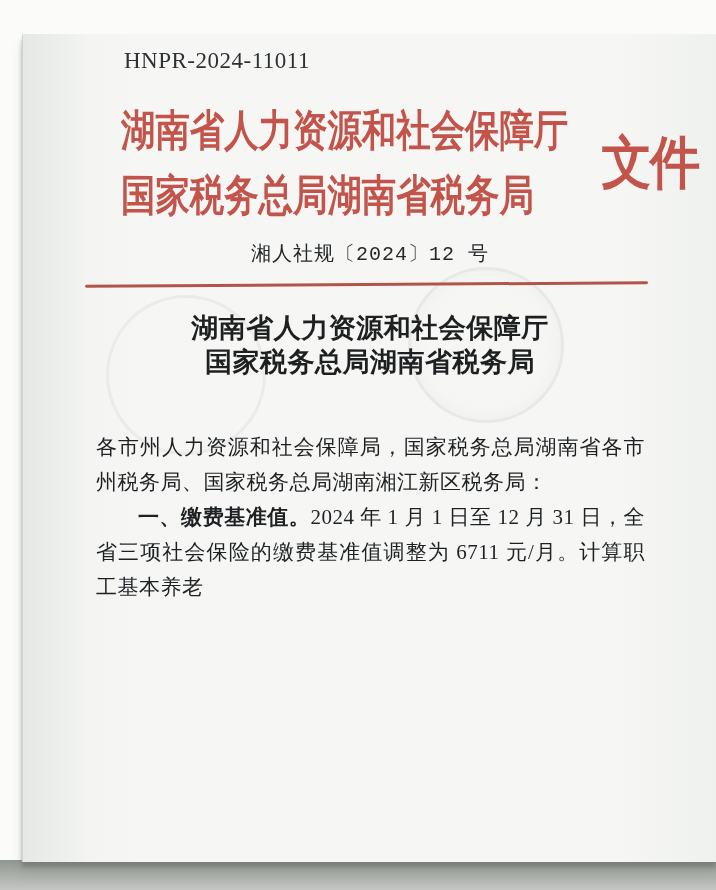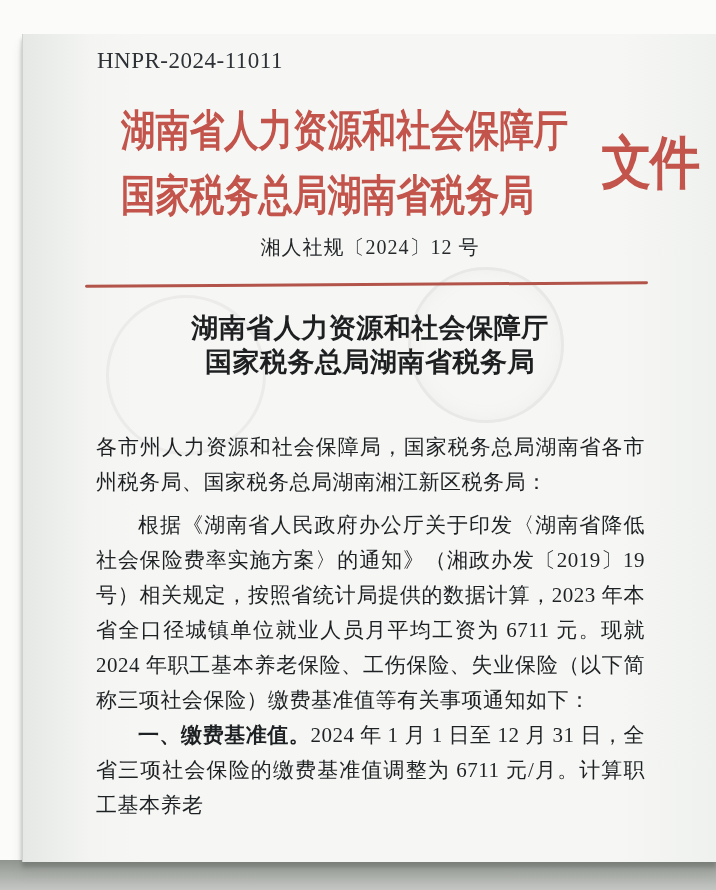--- a/index.html
+++ b/index.html
@@ -53,21 +53,21 @@
     box-shadow: inset 0 0 18px rgba(150,140,150,.08);
   }
   .seal-b {
     left: 83px; top: 261px;
     width: 160px; height: 160px;
     border: 3px solid rgba(150,140,150,.10);
   }
 
   .doc-id {
     position: absolute;
-    left: 74px; top: 14px;
+    left: 101px; top: 14px;
     font-size: 23px;
     letter-spacing: .5px;
     color: #2e3236;
   }
 
   .letterhead {
     position: absolute;
     left: 98px; top: 64px;
     display: flex;
     align-items: center;
@@ -85,26 +85,27 @@
   .wenjian {
     font-weight: 700;
     font-size: 57px;
     margin-left: -85px;
     transform: scaleX(.88);
     letter-spacing: -2px;
   }
 
   .issue-number {
     position: absolute;
-    left: 66px; top: 200px;
+    left: 66px; top: 206px;
     width: 562px;
     text-align: center;
     font-size: 20px;
     letter-spacing: 1px;
     color: #25292c;
+    font-family: Liberation Mono, monospace;
   }
 
   .red-rule {
     position: absolute;
     left: 62px; top: 249px;
     width: 563px;
     height: 3px;
     background: var(--rule-red, #b3544a);
     transform: rotate(-0.35deg);
     border-radius: 2px;
@@ -162,18 +163,17 @@
 
     <div class="red-rule"></div>
 
     <div class="doc-title">
       <div>湖南省人力资源和社会保障厅</div>
       <div>国家税务总局湖南省税务局</div>
     </div>
 
     <div class="body-text">
       <p class="para-salutation">各市州人力资源和社会保障局，国家税务总局湖南省各市州税务局、国家税务总局湖南湘江新区税务局：</p>
-      <p class="para-intro">根据《湖南省人民政府办公厅关于印发〈湖南省降低社会保险费率实施方案〉的通知》（湘政办发〔2019〕19 号）相关规定，按照省统计局提供的数据计算，2023 年本省全口径城镇单位就业人员月平均工资为 6711 元。现就 2024 年职工基本养老保险、工伤保险、失业保险（以下简称三项社会保险）缴费基准值等有关事项通知如下：</p>
       <p class="para-item"><span class="item-lead">一、缴费基准值。</span><span>2024 年 1 月 1 日至 12 月 31 日，全省三项社会保险的缴费基准值调整为 6711 元/月。计算职工基本养老</span></p>
     </div>
 
   </div>
 </div>
 
 </body></html>

